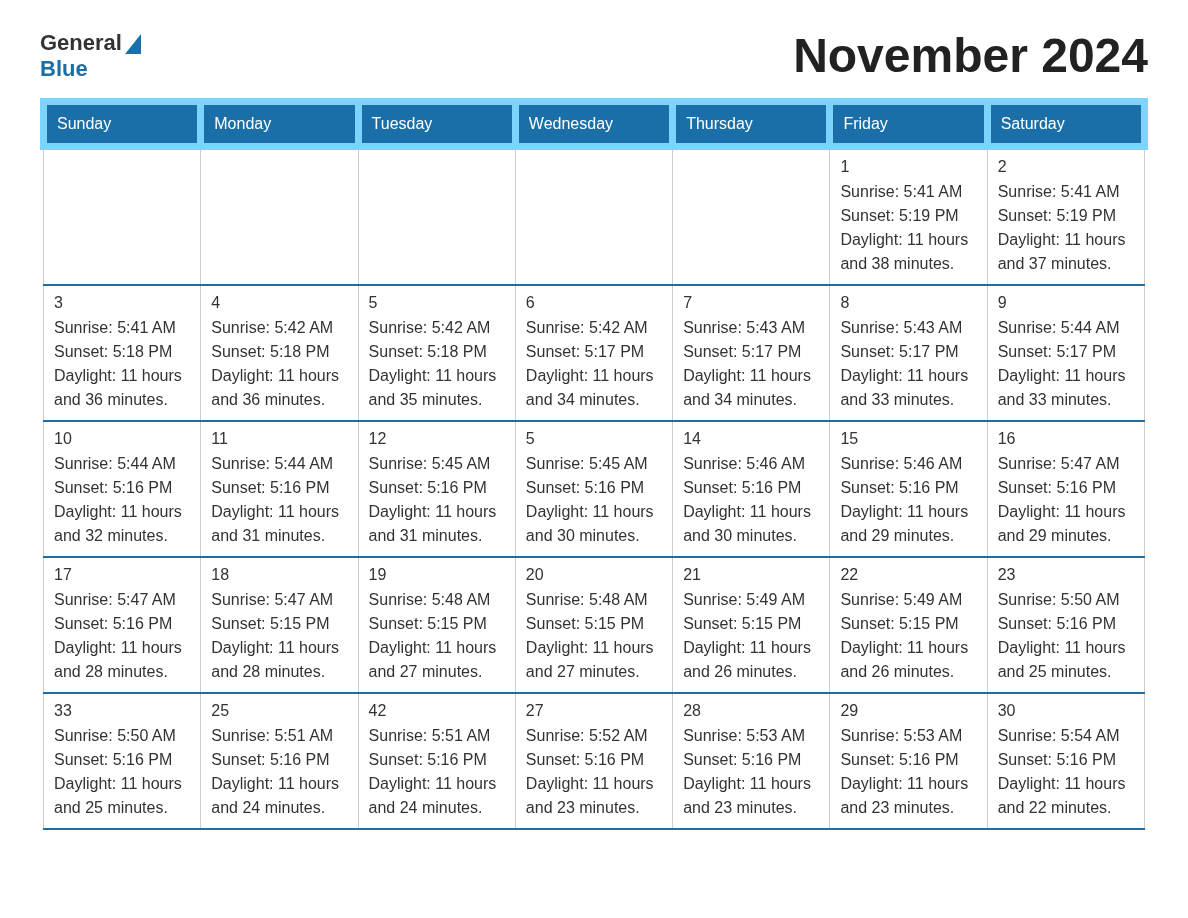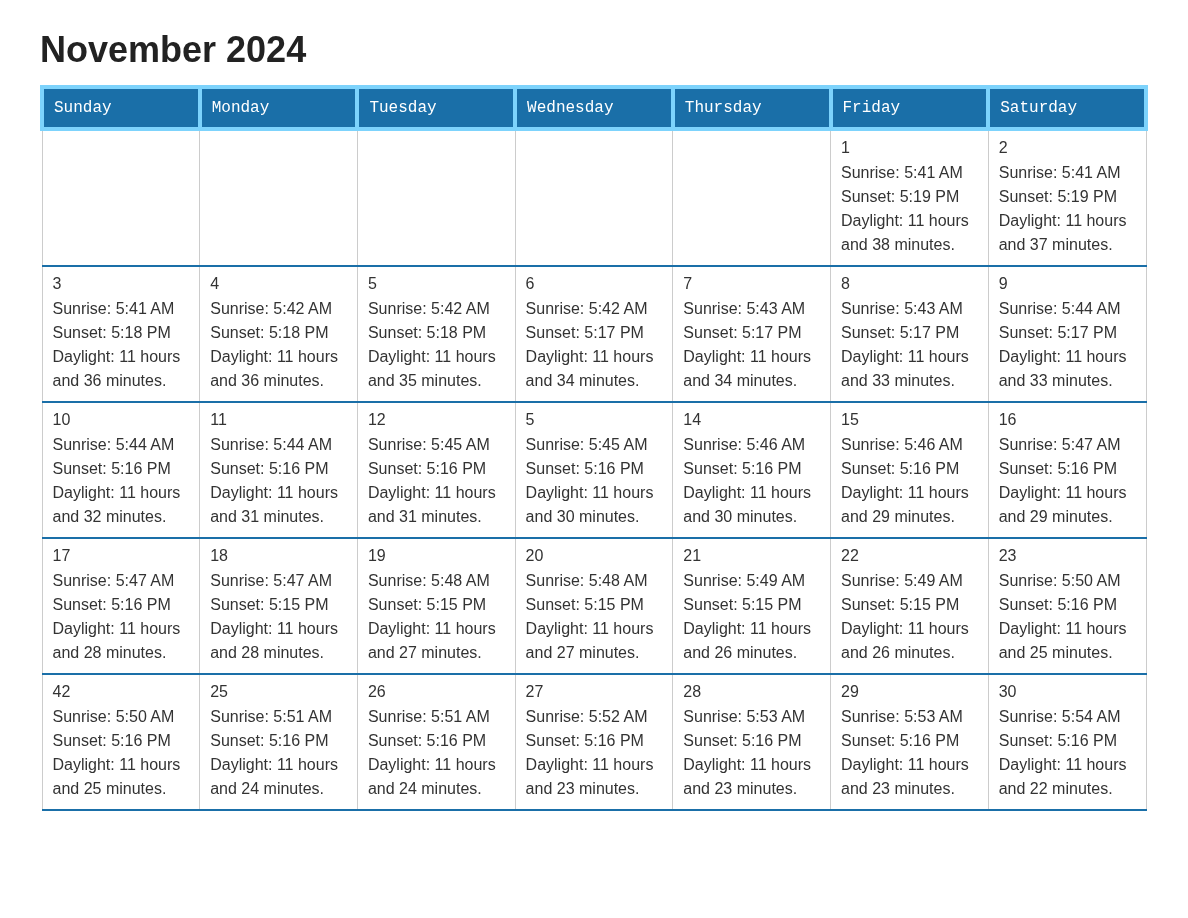--- a/index.html
+++ b/index.html
@@ -23,21 +23,21 @@
     }
     .logo-text-blue {
       font-size: 22px;
       font-weight: bold;
       color: #1a6fa8;
     }
     .title-section {
       text-align: right;
     }
     .month-title {
-      font-size: 36px;
+      font-size: 48px;
       font-weight: bold;
       color: #222;
       line-height: 1.1;
     }
     .subtitle {
       font-size: 18px;
       color: #333;
       font-weight: bold;
       margin-top: 6px;
     }
@@ -48,23 +48,22 @@
     }
     .calendar thead tr {
       background-color: #1a6fa8;
     }
     .calendar thead th {
       color: #fff;
       font-size: 16px;
       font-weight: normal;
       padding: 10px 10px;
       text-align: left;
-      border: 4px solid #7dd3fc;
+      border: 7px solid #7dd3fc;
       width: calc(100% / 7);
-      font-family: Liberation Mono, monospace;
     }
     .calendar tbody tr {
       border-bottom: 2px solid #1a6fa8;
     }
     .calendar tbody td {
       vertical-align: top;
       padding: 8px 10px;
       font-size: 13px;
       color: #333;
       border-right: 1px solid #ccc;
@@ -107,20 +106,27 @@
       border-width: 0 0 20px 16px;
       border-color: transparent transparent #1a6fa8 transparent;
       margin-left: 3px;
       margin-top: 2px;
     }
   </style>
 </head>
 <body>
 
 <div class="header">
+  <div class="logo-wrapper">
+    <div class="logo-line1">
+      <span class="logo-text-general">General</span>
+      <span class="logo-arrow"></span>
+    </div>
+    <span class="logo-text-blue">Blue</span>
+  </div>
   <div class="title-section">
     <div class="month-title">November 2024</div>
   </div>
 </div>
 
 <table class="calendar">
   <thead>
     <tr>
     <th>Sunday</th>
         <th>Monday</th>
@@ -232,29 +238,29 @@
           <span class="day-number">22</span>
           <div class="day-info">Sunrise: 5:49 AM<br>Sunset: 5:15 PM<br>Daylight: 11 hours and 26 minutes.</div>
         </td>
         <td>
           <span class="day-number">23</span>
           <div class="day-info">Sunrise: 5:50 AM<br>Sunset: 5:16 PM<br>Daylight: 11 hours and 25 minutes.</div>
         </td>
       </tr>
       <tr>
         <td>
-          <span class="day-number">42</span>
+          <span class="day-number">33</span>
           <div class="day-info">Sunrise: 5:50 AM<br>Sunset: 5:16 PM<br>Daylight: 11 hours and 25 minutes.</div>
         </td>
         <td>
           <span class="day-number">25</span>
           <div class="day-info">Sunrise: 5:51 AM<br>Sunset: 5:16 PM<br>Daylight: 11 hours and 24 minutes.</div>
         </td>
         <td>
-          <span class="day-number">26</span>
+          <span class="day-number">42</span>
           <div class="day-info">Sunrise: 5:51 AM<br>Sunset: 5:16 PM<br>Daylight: 11 hours and 24 minutes.</div>
         </td>
         <td>
           <span class="day-number">27</span>
           <div class="day-info">Sunrise: 5:52 AM<br>Sunset: 5:16 PM<br>Daylight: 11 hours and 23 minutes.</div>
         </td>
         <td>
           <span class="day-number">28</span>
           <div class="day-info">Sunrise: 5:53 AM<br>Sunset: 5:16 PM<br>Daylight: 11 hours and 23 minutes.</div>
         </td>

